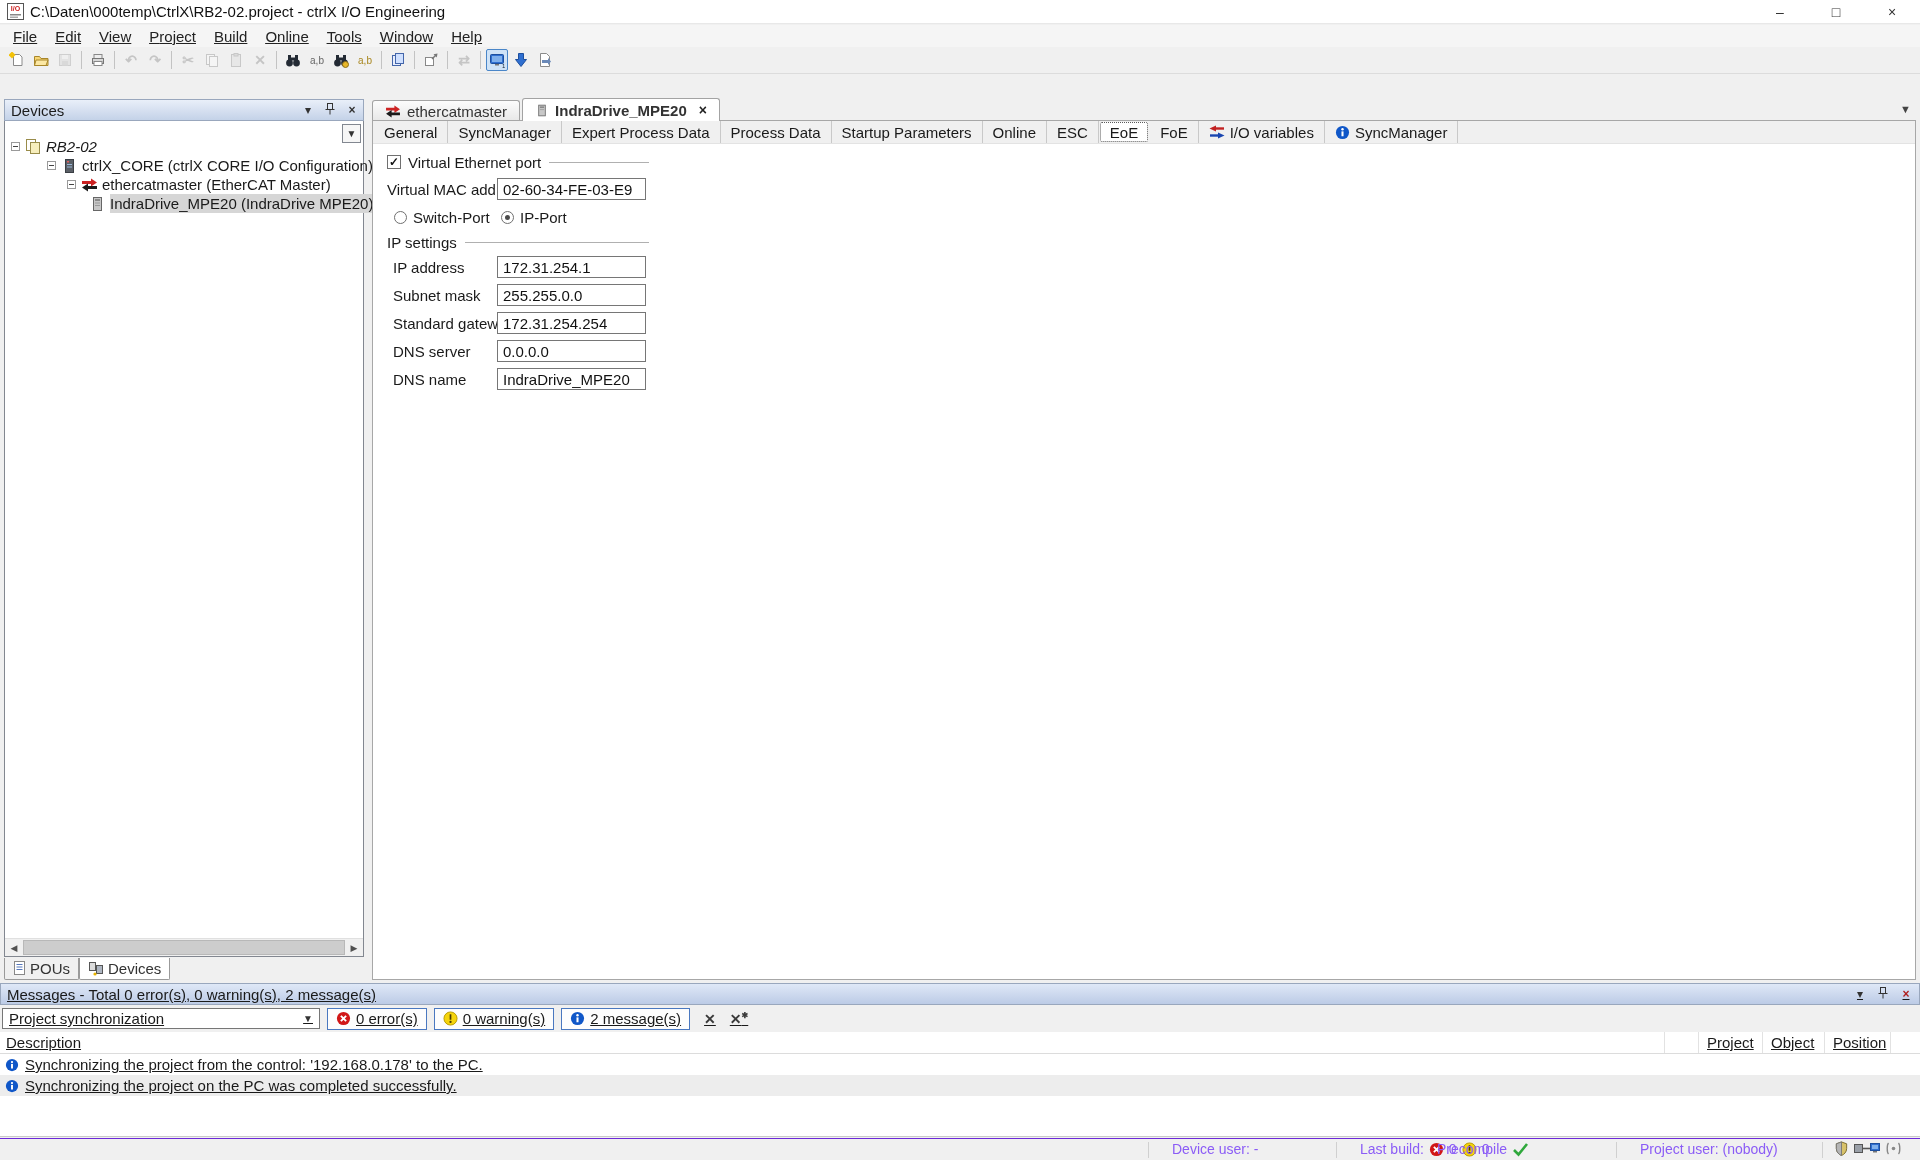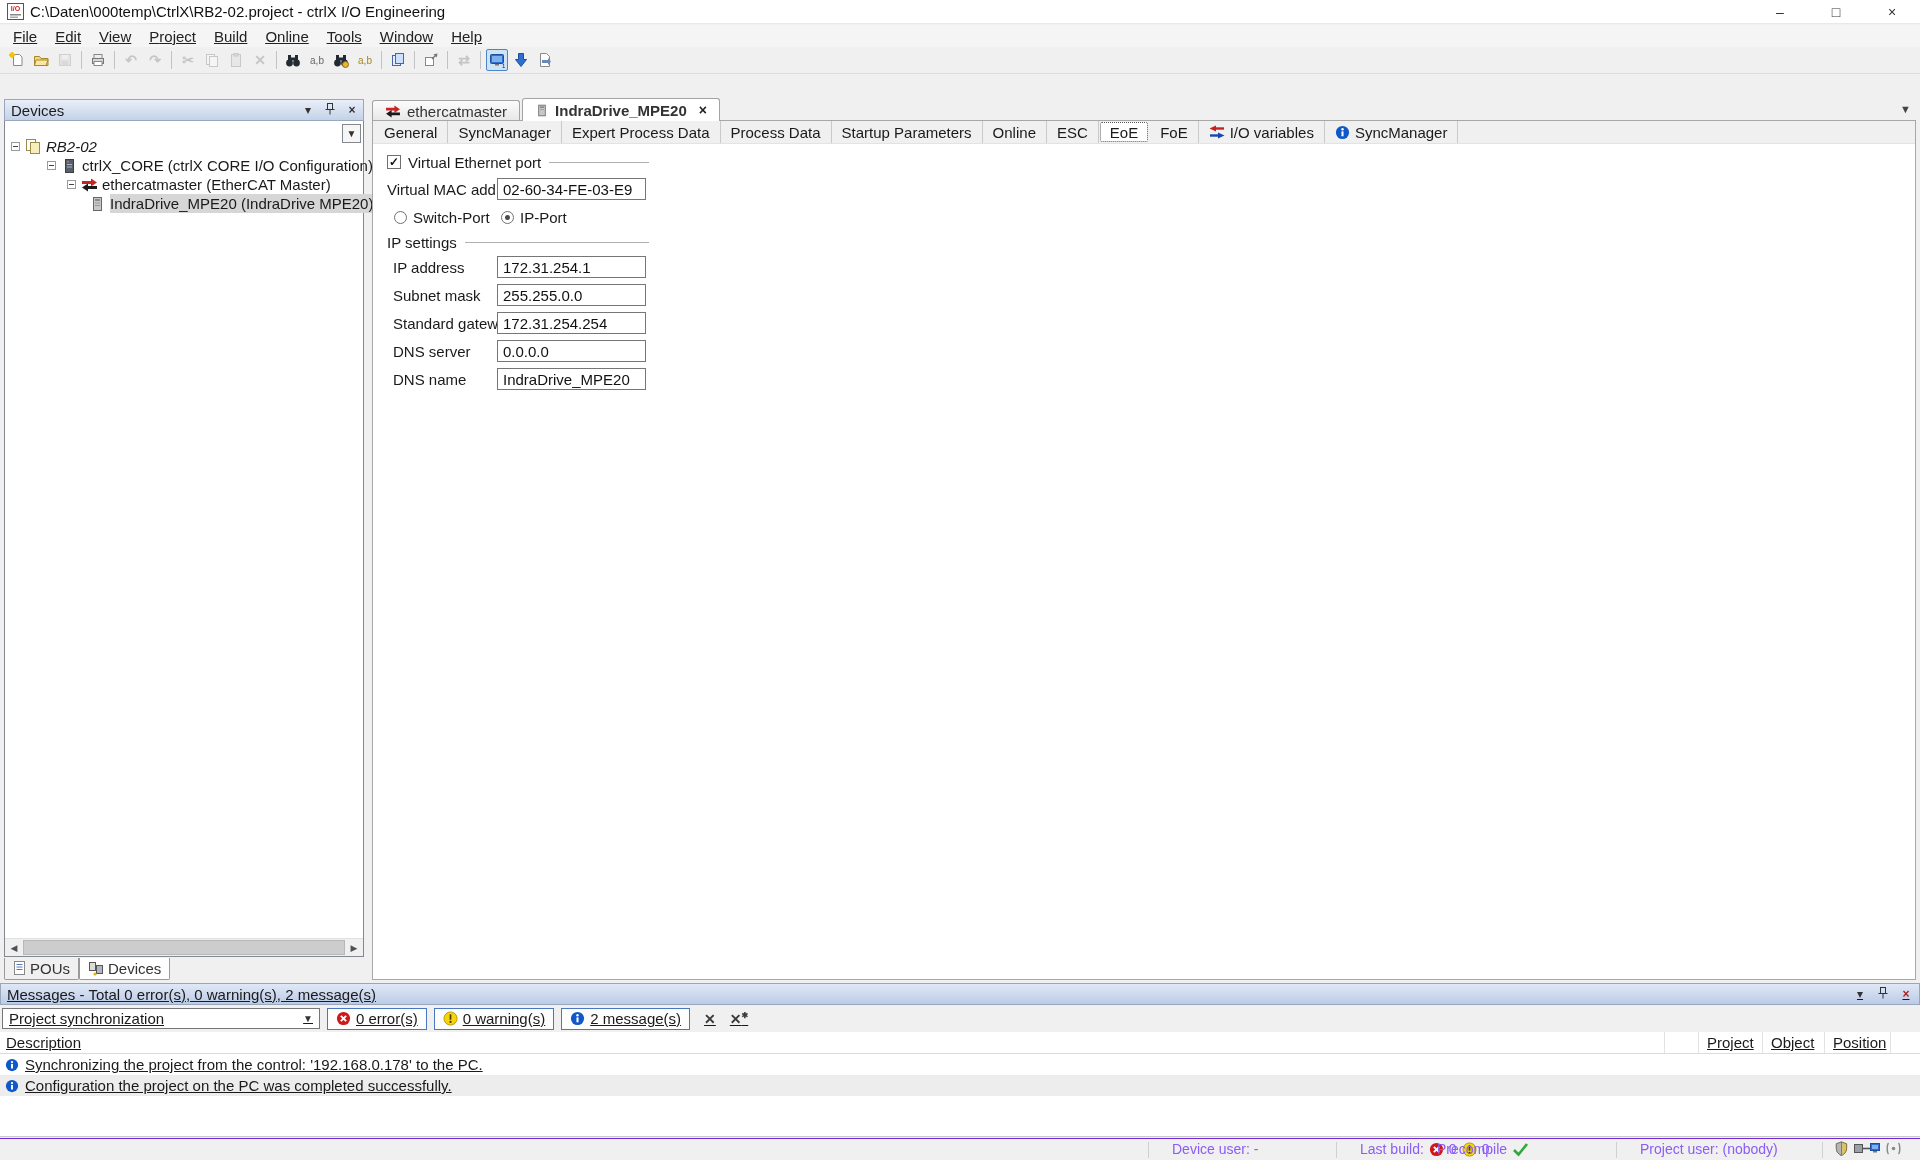--- a/index.html
+++ b/index.html
@@ -533,21 +533,21 @@
         <rect x="6.9" y="6.8" width="2.2" height="5.2" fill="#fff"></rect>
     </svg>
     <span>Synchronizing the project from the control: '192.168.0.178' to the PC.</span>
   </div>
   <div class="msg-row alt">
     <svg class="m-ico" viewBox="0 0 16 16">
       <circle cx="8" cy="8" r="7" fill="#1057c8"></circle>
         <circle cx="8" cy="4.6" r="1.3" fill="#fff"></circle>
         <rect x="6.9" y="6.8" width="2.2" height="5.2" fill="#fff"></rect>
     </svg>
-    <span>Configuration the project on the PC was completed successfully.</span>
+    <span>Synchronizing the project on the PC was completed successfully.</span>
   </div>
 </div>
 
 <div class="statusbar">
   <span class="sb-sep" style="left:1148px;"></span>
   <span class="sb-item" style="left:1172px;">Device user: -</span>
   <span class="sb-sep" style="left:1336px;"></span>
   <span class="sb-item" style="left:1360px;">
     <span>Last build:</span>
     <svg class="mini-ico" viewBox="0 0 16 16">

